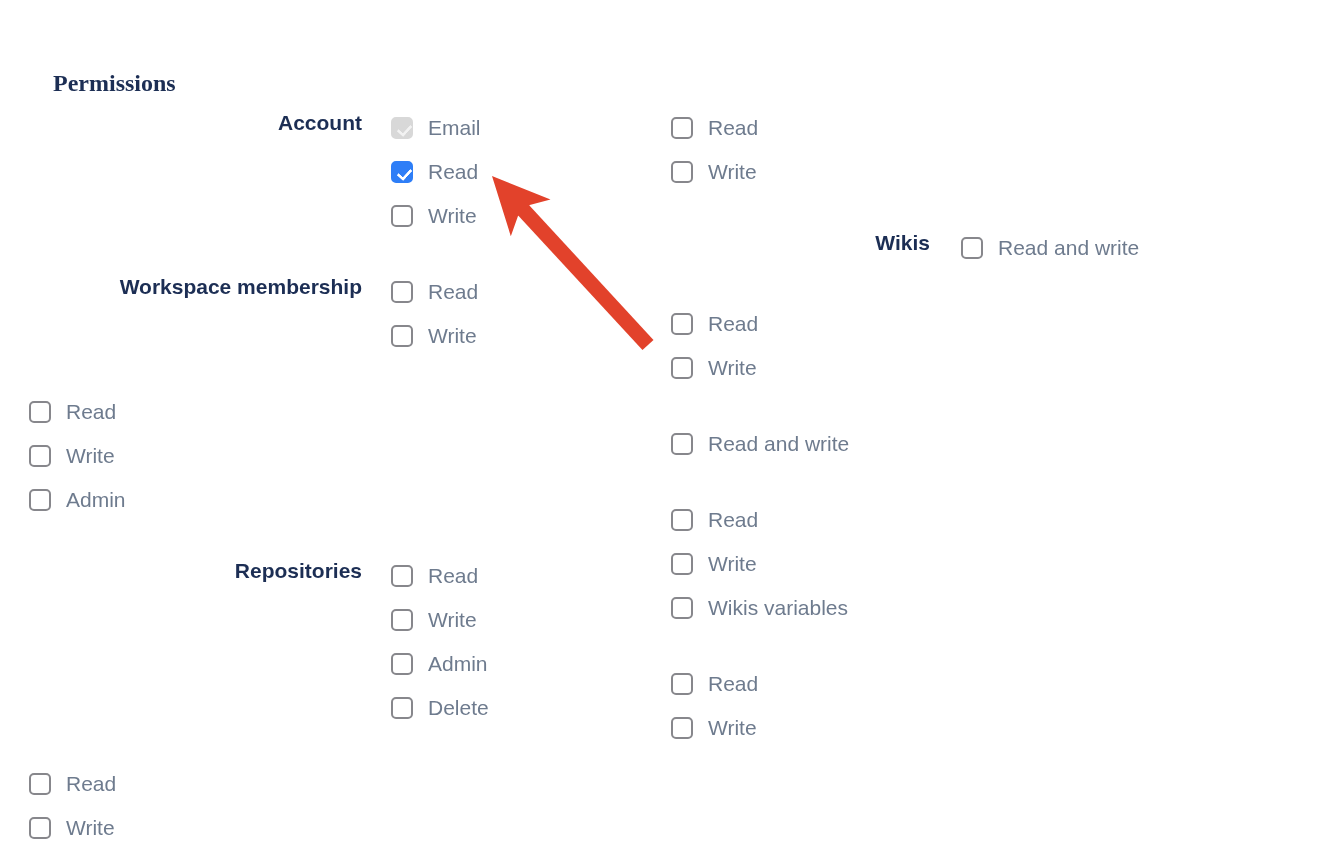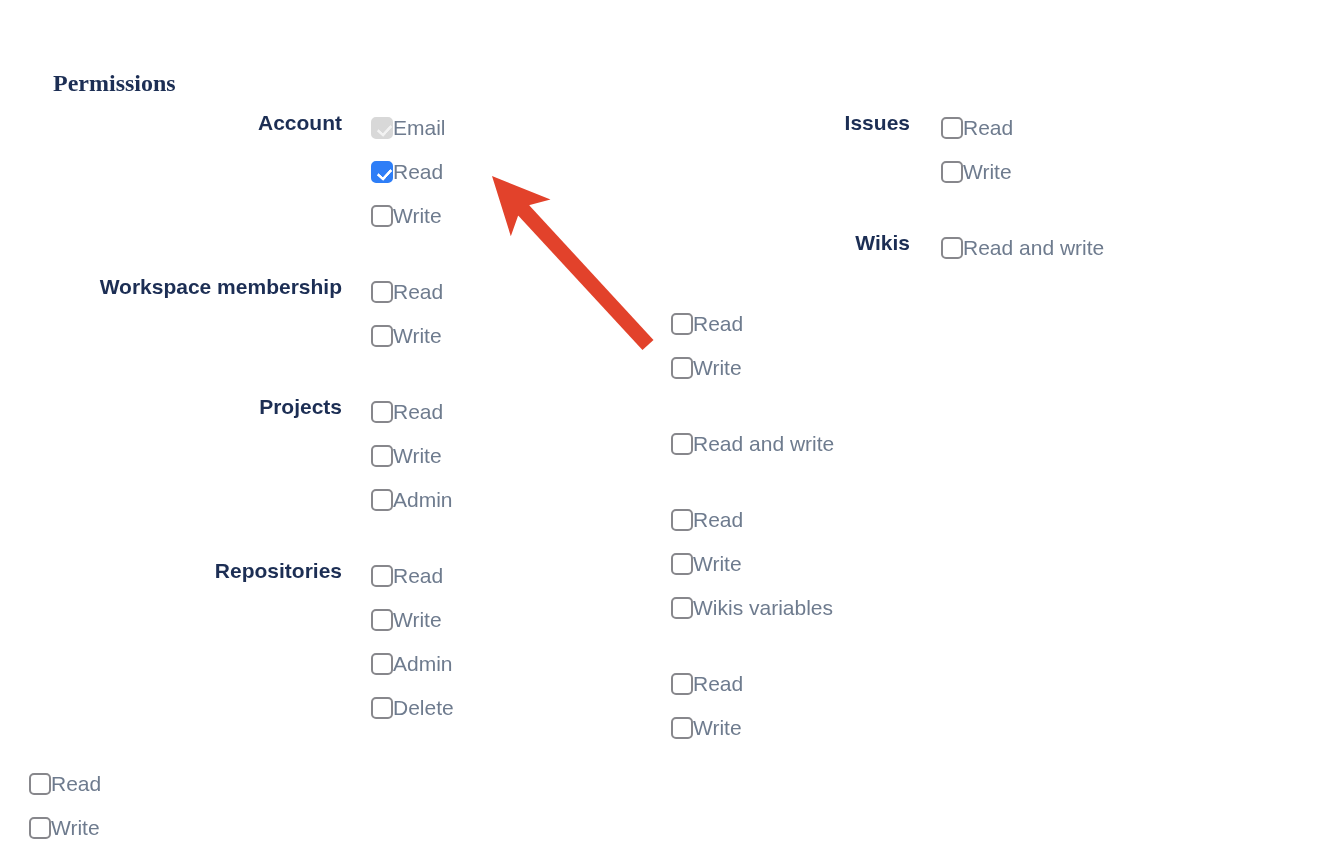--- a/index.html
+++ b/index.html
@@ -20,28 +20,28 @@
   .heading{
     position:absolute;left:53px;top:48px;
     font-size:24px;font-weight:700;color:var(--navy);line-height:30px;font-family:Liberation Serif, serif;
   }
   .col{position:absolute;top:110px;}
   .col-left{left:0;width:640px;}
   .col-right{left:640px;width:640px;}
   .group{display:flex;align-items:flex-start;margin-bottom:46px;}
   .group-label{
     font-size:21px;font-weight:700;color:var(--navy);
-    text-align:right;line-height:31px;margin-top:-3px;
+    text-align:right;line-height:31px;margin-top:-3px;padding-left:20px;
   }
   .col-left .group-label{width:342px;}
   .col-right .group-label{width:270px;}
   .col-left .options{margin-left:29px;}
   .col-right .options{margin-left:31px;}
   .options{display:flex;flex-direction:column;gap:20px;padding-top:6px;}
-  .option{display:flex;align-items:center;cursor:pointer;}
+  .option{display:flex;align-items:center;gap:15px;cursor:pointer;}
   .checkbox{
     width:22px;height:22px;box-sizing:border-box;flex:none;position:relative;
     background:#fff;border:2px solid var(--cb-border);border-radius:5px;
   }
   .checkbox.checked{background:var(--blue);border-color:var(--blue);}
   .checkbox.checked::after,
   .checkbox.disabled-checked::after{
     content:"";position:absolute;left:6.5px;top:2.5px;width:6px;height:11px;
     border:solid #ffffff;border-width:0 3px 3px 0;border-radius:1px;
     transform:rotate(42deg);
@@ -81,21 +81,20 @@
           <span class="checkbox" role="checkbox" aria-checked="false"></span>
           <span class="option-label">Read</span>
         </label>
         <label class="option">
           <span class="checkbox" role="checkbox" aria-checked="false"></span>
           <span class="option-label">Write</span>
         </label>
       </div>
     </div>
     <div class="group">
-      <div class="group-label">Projects</div>
       <div class="options">
         <label class="option">
           <span class="checkbox" role="checkbox" aria-checked="false"></span>
           <span class="option-label">Read</span>
         </label>
         <label class="option">
           <span class="checkbox" role="checkbox" aria-checked="false"></span>
           <span class="option-label">Write</span>
         </label>
         <label class="option">
@@ -133,21 +132,20 @@
         </label>
         <label class="option">
           <span class="checkbox" role="checkbox" aria-checked="false"></span>
           <span class="option-label">Write</span>
         </label>
       </div>
     </div>
   </div>
 <div class="col col-right">
     <div class="group">
-      <div class="group-label">Issues</div>
       <div class="options">
         <label class="option">
           <span class="checkbox" role="checkbox" aria-checked="false"></span>
           <span class="option-label">Read</span>
         </label>
         <label class="option">
           <span class="checkbox" role="checkbox" aria-checked="false"></span>
           <span class="option-label">Write</span>
         </label>
       </div>

